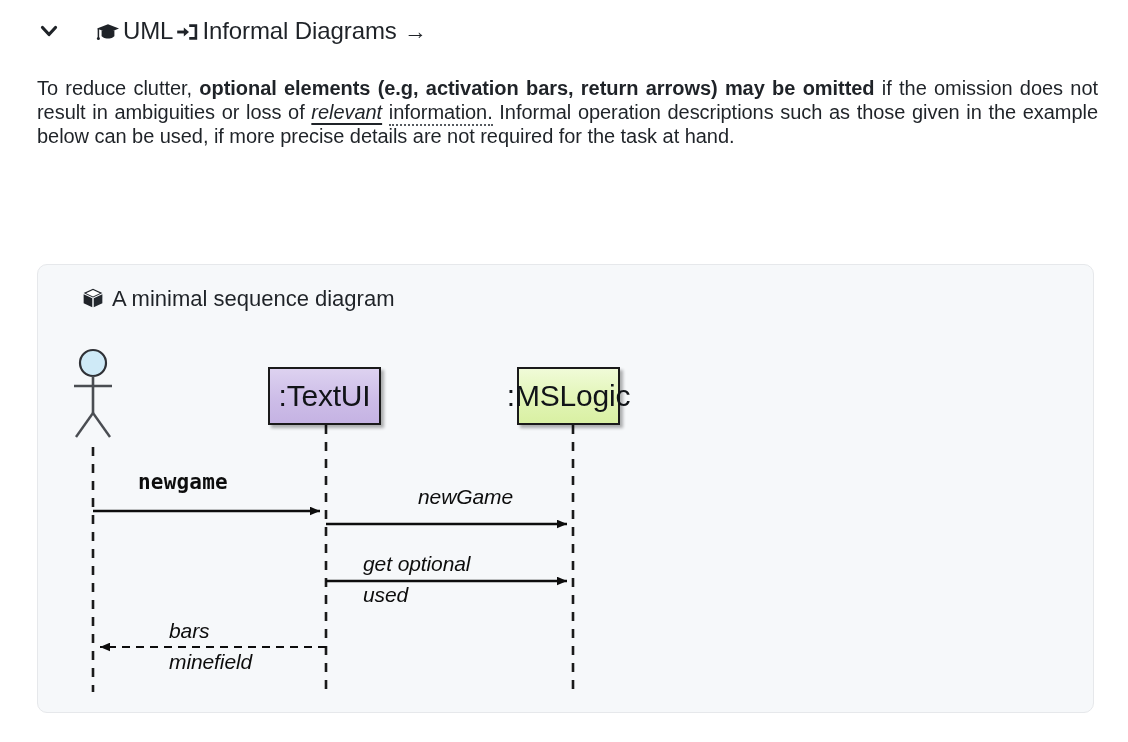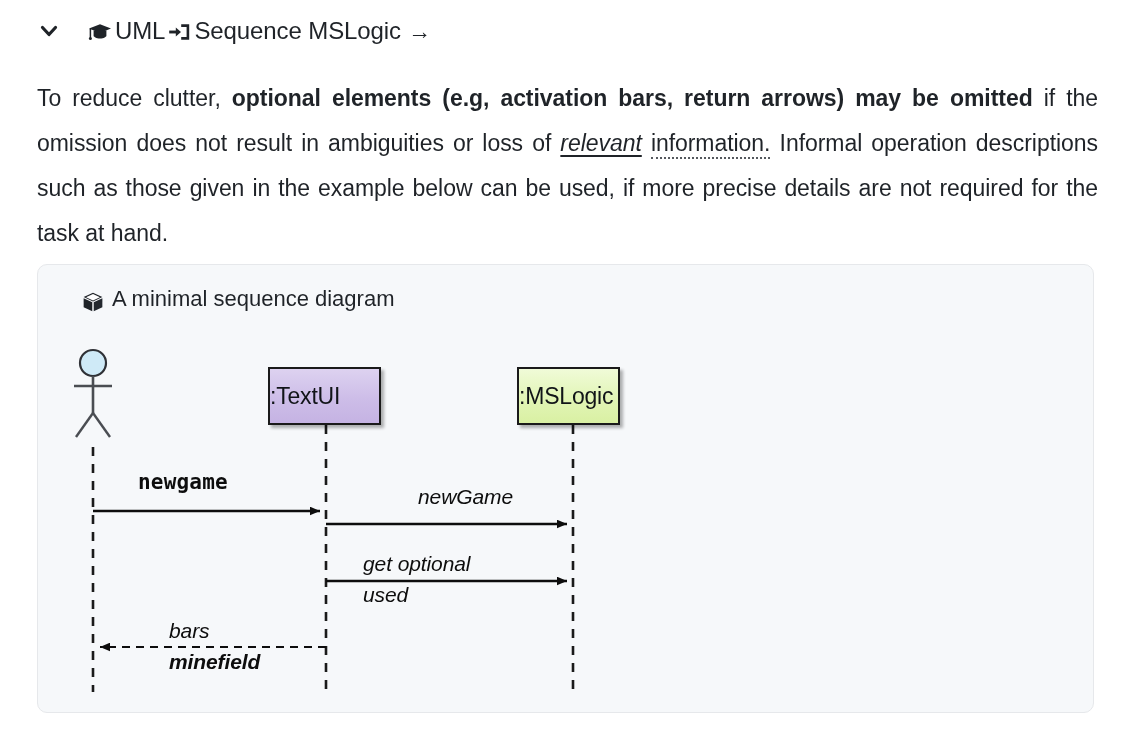--- a/index.html
+++ b/index.html
@@ -13,21 +13,21 @@
     font-family: "Liberation Sans", sans-serif;
     color: #1f2328;
     -webkit-font-smoothing: antialiased;
     overflow: hidden;
   }
 
   
   .page-header {
     display: flex;
     align-items: center;
-    gap: 4px;
+    gap: 12px;
     padding: 14px 0 0 36px;
     height: 34px;
   }
   .chevron-btn {
     width: 26px;
     height: 26px;
     display: flex;
     align-items: center;
     justify-content: center;
     margin-right: 22px;
@@ -50,22 +50,22 @@
     position: relative;
     top: 1px;
   }
   .crumb-text { padding-right: 2px; }
   .crumb-sep { margin: 0 7px 0 5px; font-size: 23px; }
 
   
   .body-copy {
     margin: 0;
     padding: 28px 30px 0 37px;
-    font-size: 23px;
-    line-height: 45px;
+    font-size: 20px;
+    line-height: 24px;
     text-align: justify;
     text-justify: inter-word;
     color: #1f2328;
     letter-spacing: -0.05px;
   }
   .body-copy b { font-weight: 700; }
   .body-copy .ital-underline {
     font-style: italic;
     text-decoration: underline;
     text-decoration-thickness: 1.5px;
@@ -86,21 +86,21 @@
     box-sizing: border-box;
     background: #f6f8fa;
     border: 1px solid #e6e8eb;
     border-radius: 10px;
   }
   .card-title {
     position: absolute;
     left: 44px;
     top: 21px;
     display: flex;
-    align-items: flex-end;
+    align-items: flex-start;
     font-size: 22px;
     color: #1f2328;
     white-space: nowrap;
   }
   .card-title .box-icon {
     margin-right: 8px;
     display: inline-flex;
     align-items: center;
     position: relative;
     top: 1px;
@@ -116,21 +116,22 @@
   .svg-layer { position: absolute; left: 0; top: 0; }
 
   
   .part-box {
     position: absolute;
     box-sizing: border-box;
     border: 2px solid #1a1a1a;
     box-shadow: 3px 3px 3px rgba(0,0,0,0.30);
     display: flex;
     align-items: center;
-    font-size: 23px;
+    justify-content: center;
+    font-size: 30px;
     color: #111418;
     letter-spacing: -0.2px;
   }
   .part-textui {
     left: 230px;
     top: 102px;
     width: 113px;
     height: 58px;
     background: linear-gradient(180deg, #ddd2f0 0%, #cdbde8 55%, #c5b3e3 100%);
   }
@@ -156,21 +157,21 @@
     font-style: normal;
     font-weight: 700;
     font-size: 21px;
     letter-spacing: 0.2px;
   }
   .lbl-newgame   { left: 100px; top: 205px; }
   .lbl-newGame2  { left: 380px; top: 220px; }
   .lbl-getmine   { left: 325px; top: 287px; }
   .lbl-info      { left: 325px; top: 318px; }
   .lbl-show      { left: 131px; top: 354px; }
-  .lbl-minefield { left: 131px; top: 385px; font-weight: bold; }
+  .lbl-minefield { left: 131px; top: 385px; }
 </style>
 </head>
 <body>
 
 <div class="page-header">
 
   <span class="chevron-btn">
     <svg width="22" height="22" viewBox="0 0 22 22" aria-hidden="true">
       <path d="M4.5 7.5 L11 14.5 L17.5 7.5" fill="none" stroke="#1f2328" stroke-width="3.2" stroke-linecap="round" stroke-linejoin="round"></path>
     </svg>
@@ -188,21 +189,21 @@
     </span>
     <span class="crumb-text">UML</span>
 
     <span class="crumb-icon">
       <svg width="24" height="22" viewBox="0 0 24 22" aria-hidden="true">
         <path d="M14.2 3.3 L14.2 5.9 L19.6 5.9 L19.6 16.1 L14.2 16.1 L14.2 18.7 L22.2 18.7 L22.2 3.3 Z" fill="#1f2328"></path>
         <path d="M2.2 11 L11.2 11" stroke="#1f2328" stroke-width="2.9" stroke-linecap="butt"></path>
         <path d="M8.8 6.4 L14.0 11 L8.8 15.6 Z" fill="#1f2328"></path>
       </svg>
     </span>
-    <span class="crumb-text">Sequence MSLogic</span>
+    <span class="crumb-text">Informal Diagrams</span>
 
     <span class="crumb-sep">→</span>
 
   </div>
 </div>
 
 <p class="body-copy"><span>To reduce clutter, </span><b>optional elements (e.g, activation bars, return arrows) may be omitted</b><span> if the omission does not result in ambiguities or loss of </span><span class="ital-underline">relevant</span><span> </span><span class="dotted-underline">information.</span><span> Informal operation descriptions such as those given in the example below can be used, if more precise details are not required for the task at hand.</span></p>
 
 <div class="diagram-card">
 

